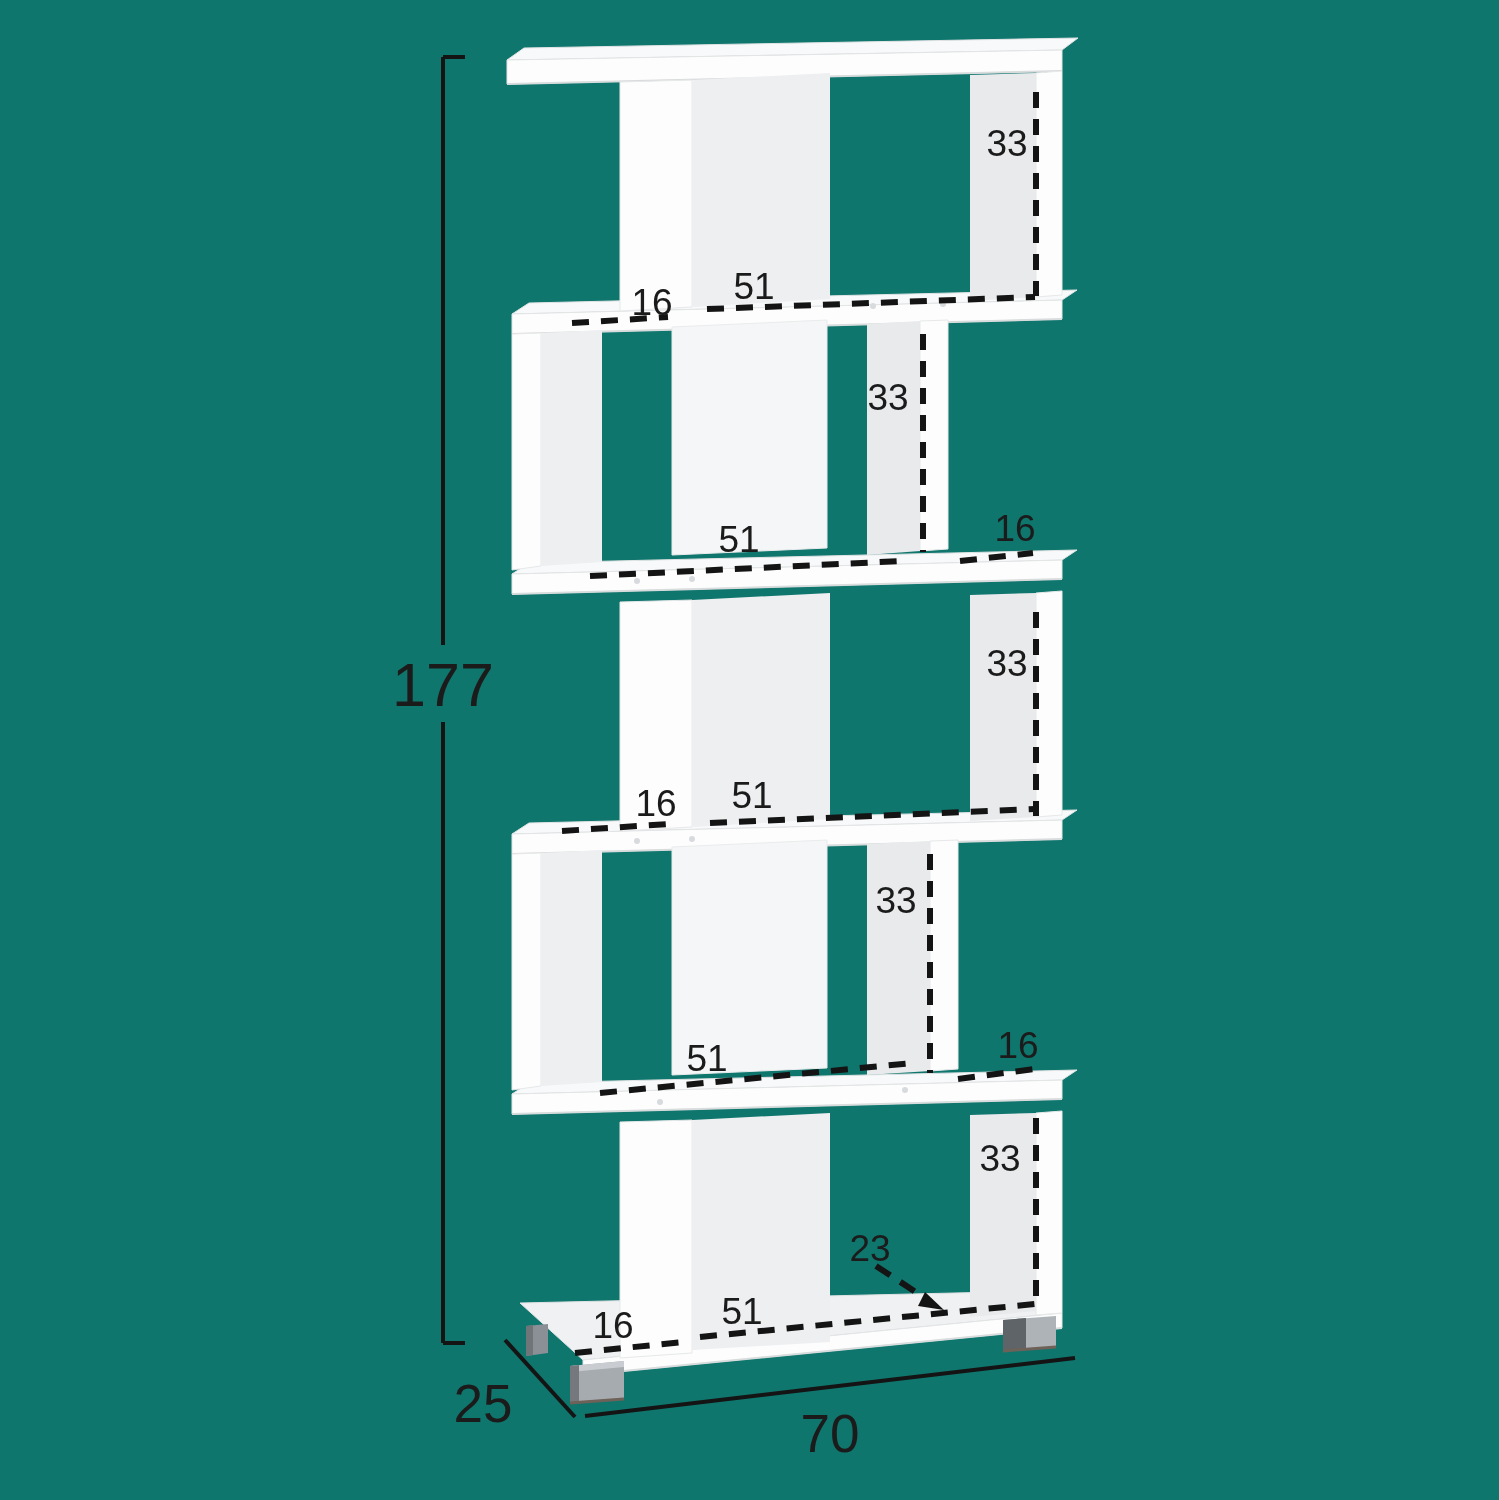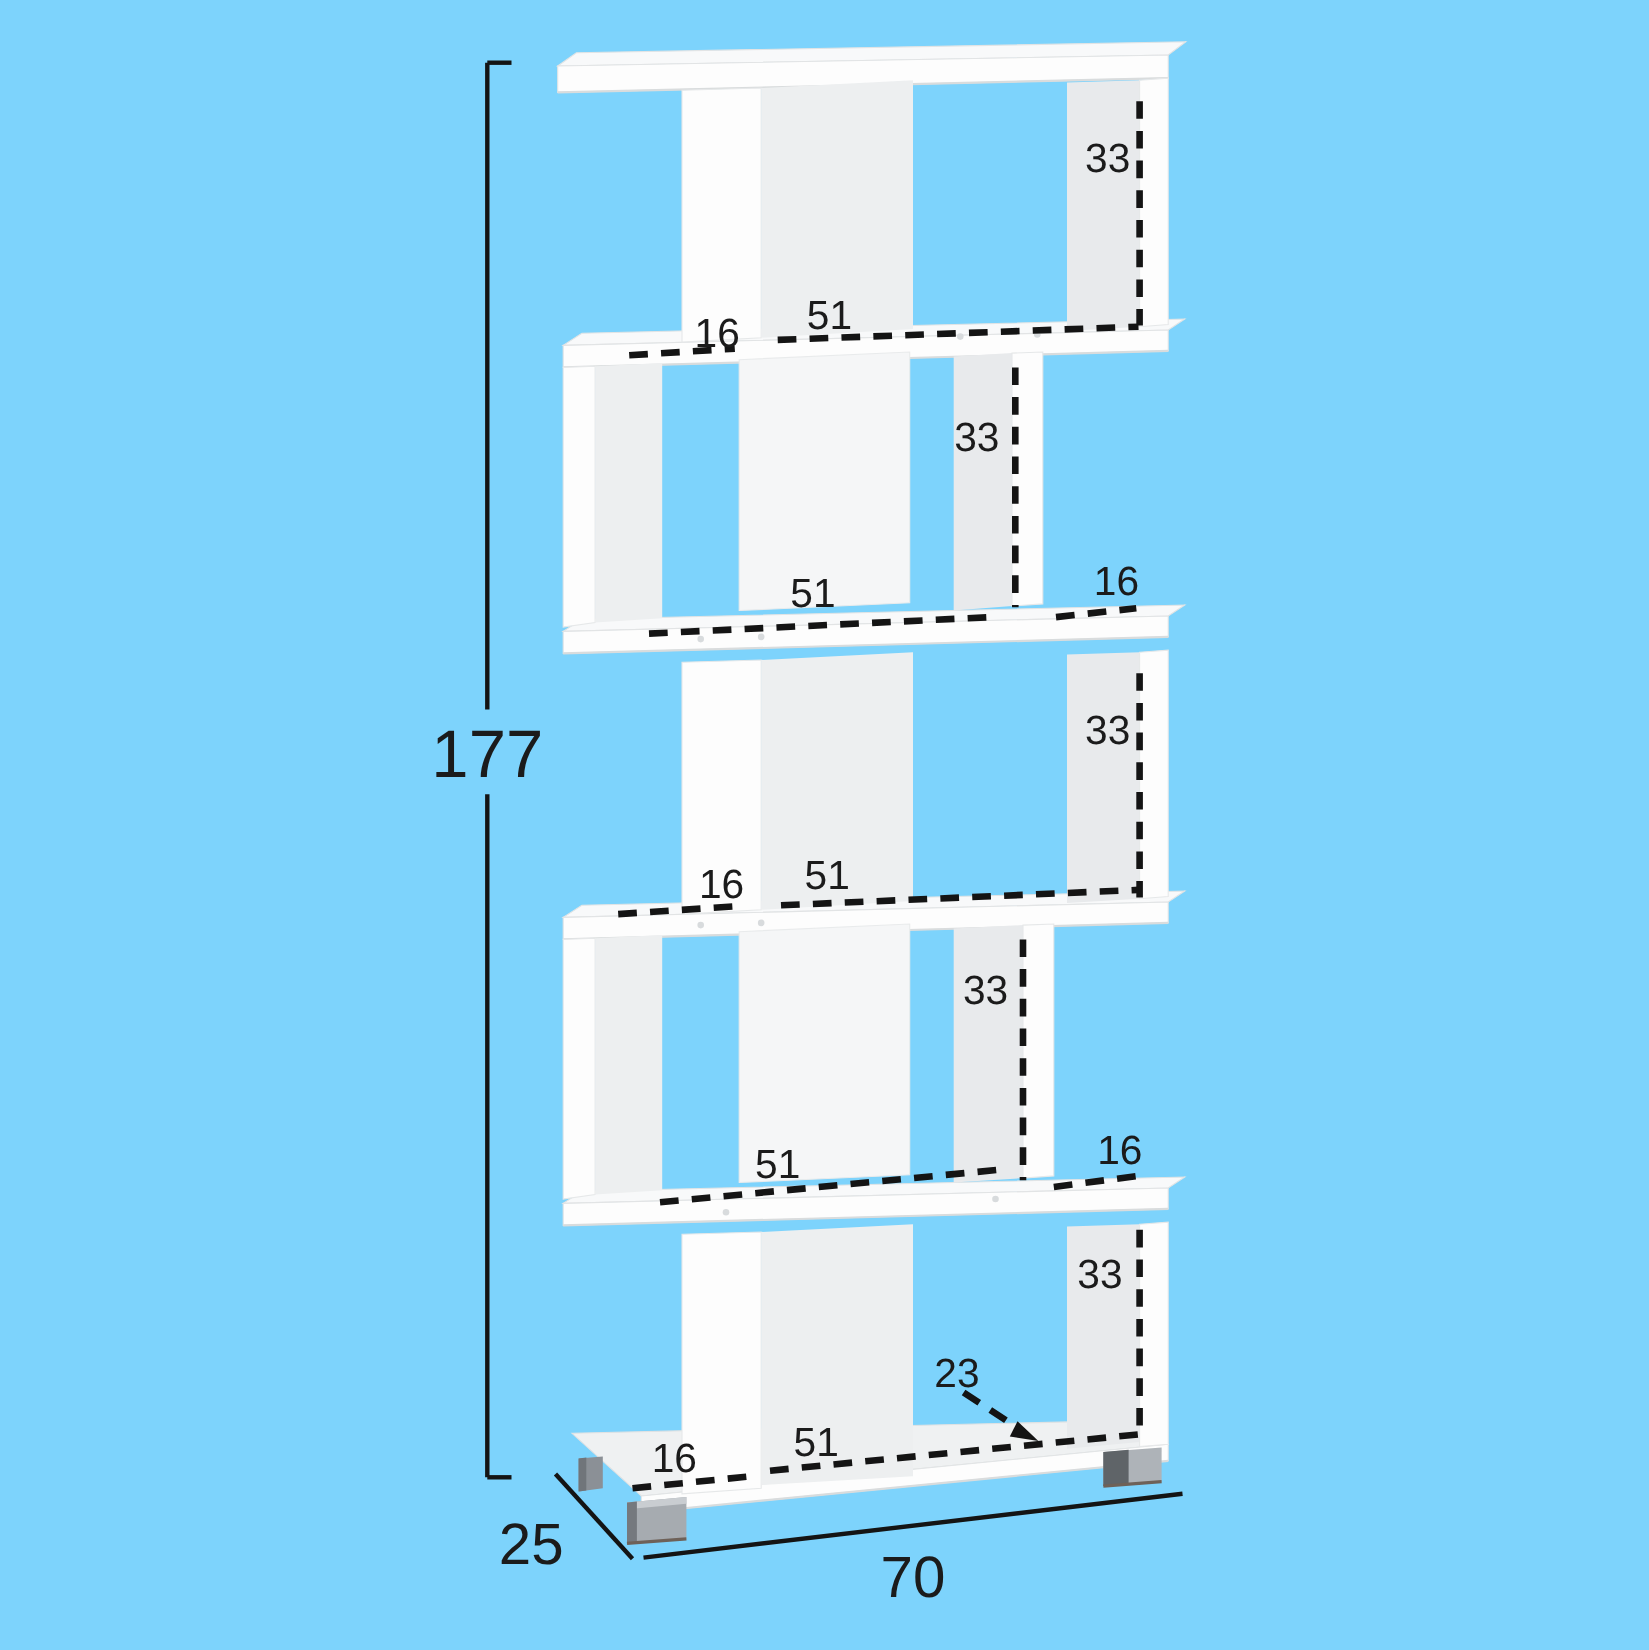--- a/index.html
+++ b/index.html
@@ -5,21 +5,21 @@
   html, body {
     margin: 0;
     padding: 0;
     background: #ffffff;
     font-family: "Liberation Sans", sans-serif;
   }
   .stage {
     position: relative;
     width: 1499px;
     height: 1500px;
-    background: #7dd3fc;
+    background: #0f766e;
     overflow: hidden;
   }
   svg { display: block; }
   text {
     font-family: "Liberation Sans", sans-serif;
     fill: #1b1b1b;
   }
   .dim-sm { font-size: 37px; }
   .dim-md { font-size: 53px; }
   .dim-lg { font-size: 61px; }

